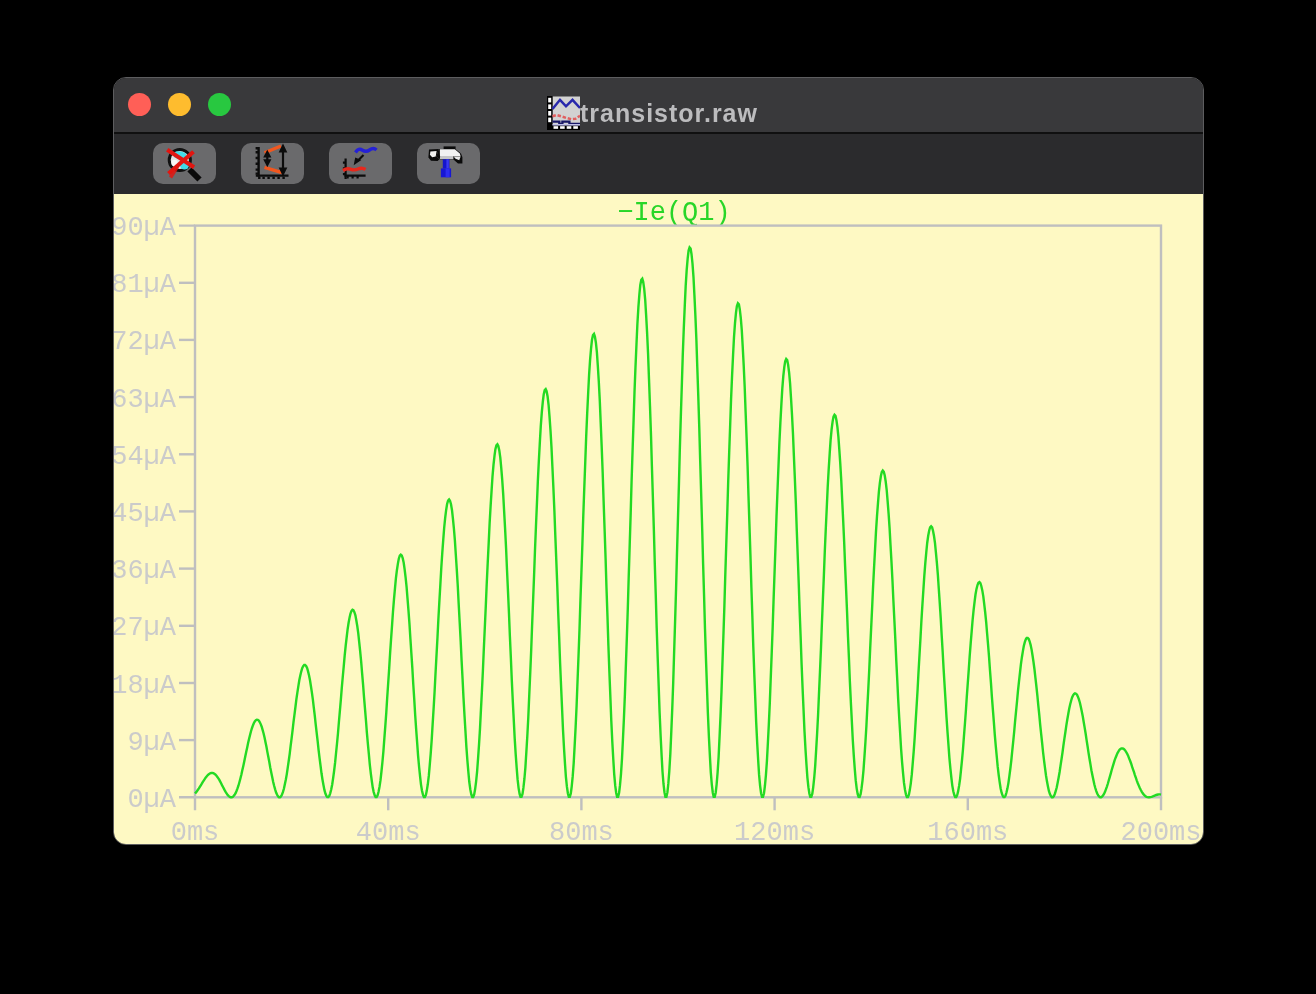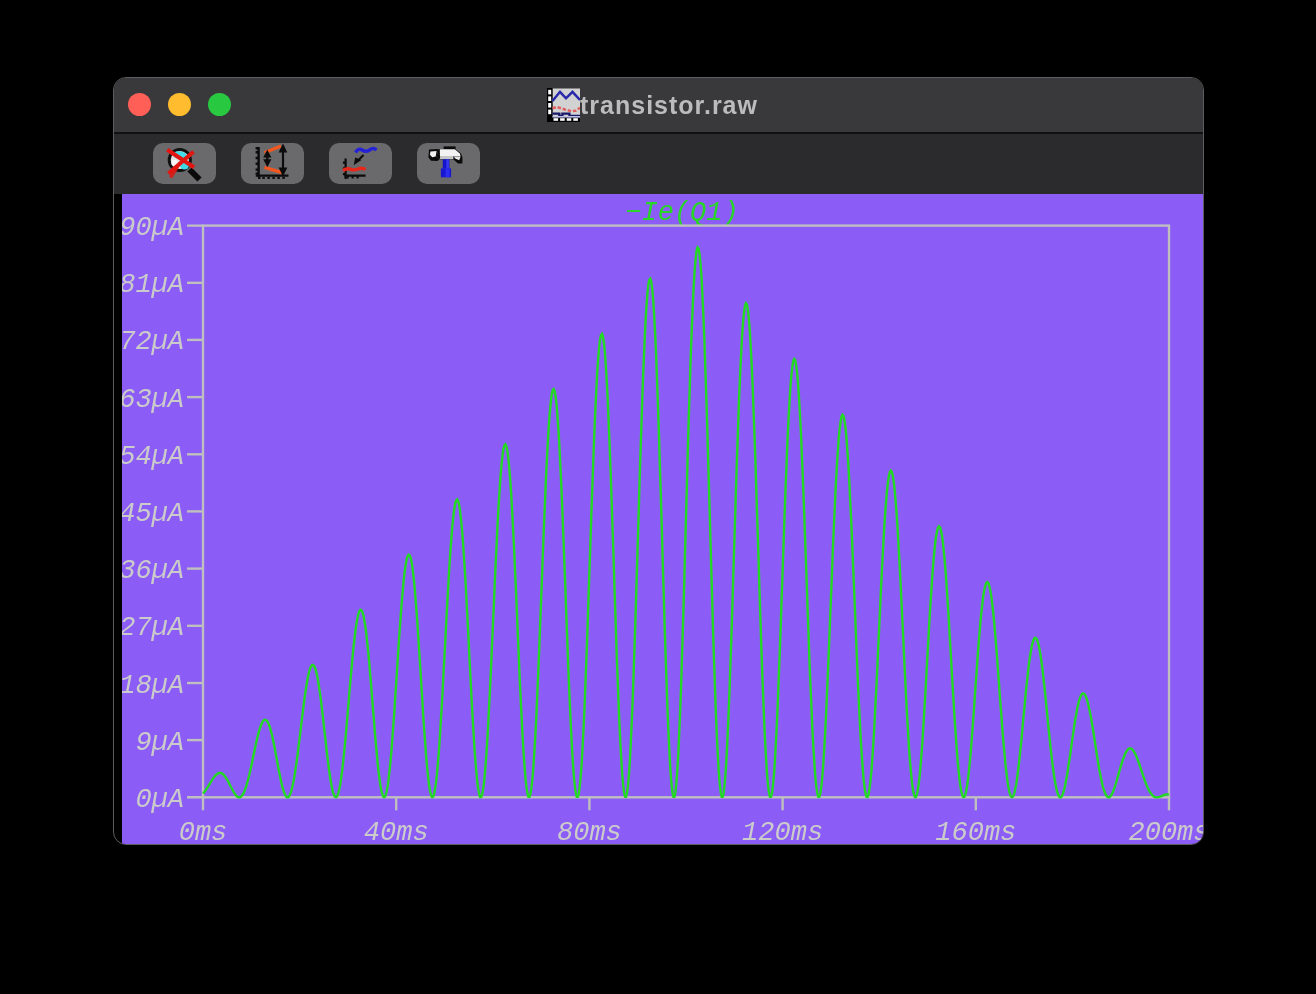--- a/index.html
+++ b/index.html
@@ -4,28 +4,28 @@
 <style>
   html,body{margin:0;padding:0;background:#000;width:1316px;height:994px;overflow:hidden;}
   *{box-sizing:border-box;}
   .window{position:absolute;left:113px;top:77px;width:1091px;height:768px;
     border:1px solid #5d5d5f;border-radius:13px;background:#000;overflow:hidden;}
   .titlebar{position:absolute;left:0;top:0;width:100%;height:54px;background:#39393b;}
   .tl{position:absolute;top:15px;width:23px;height:23px;border-radius:50%;}
   .tl.r{left:14px;background:#ff5f57;}
   .tl.y{left:54px;background:#febc2e;}
   .tl.g{left:94px;background:#28c840;}
-  .title{position:absolute;top:0;left:0;width:100%;height:54px;display:flex;
+  .title{position:absolute;top:8px;left:0;width:100%;height:54px;display:flex;
     align-items:center;justify-content:center;
     font-family:"Liberation Sans",sans-serif;font-size:25px;font-weight:bold;color:#bcbcbe;letter-spacing:1px;position:relative;left:-6px;}
   .toolbar{position:absolute;left:0;top:54px;width:100%;height:62px;background:#2b2b2d;
     border-top:2px solid #101010;}
   .tbtn{position:absolute;top:9px;width:63px;height:41px;background:#6a6a6c;border-radius:10px;overflow:hidden;}
   .tbtn svg{position:absolute;left:0;top:0;}
-  .plotarea{position:absolute;left:8px;top:116px;width:1089px;height:650px;background:#8b5cf6;font-style:italic;}
+  .plotarea{position:absolute;left:0;top:116px;width:1089px;height:650px;background:#fef9c3;}
 </style>
 </head>
 <body>
 <div class="window">
   <div class="titlebar">
     <div class="tl r"></div>
       <div class="tl y"></div>
       <div class="tl g"></div>
     <div class="title">
         <span id="docicon" style="display:flex">

